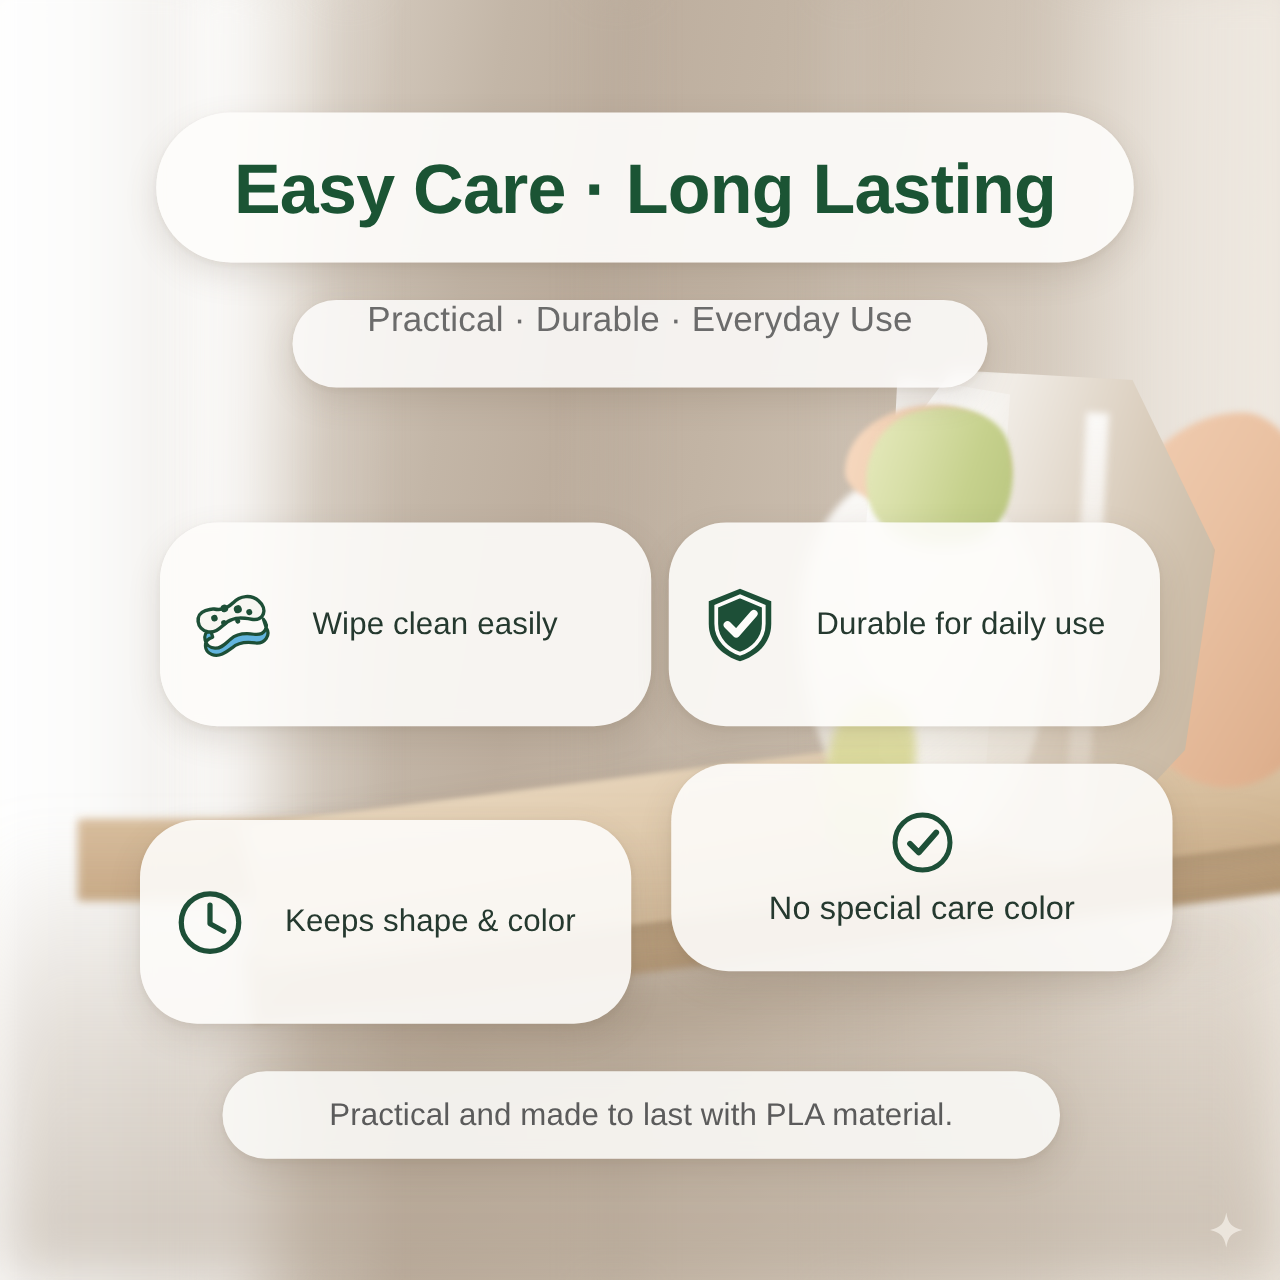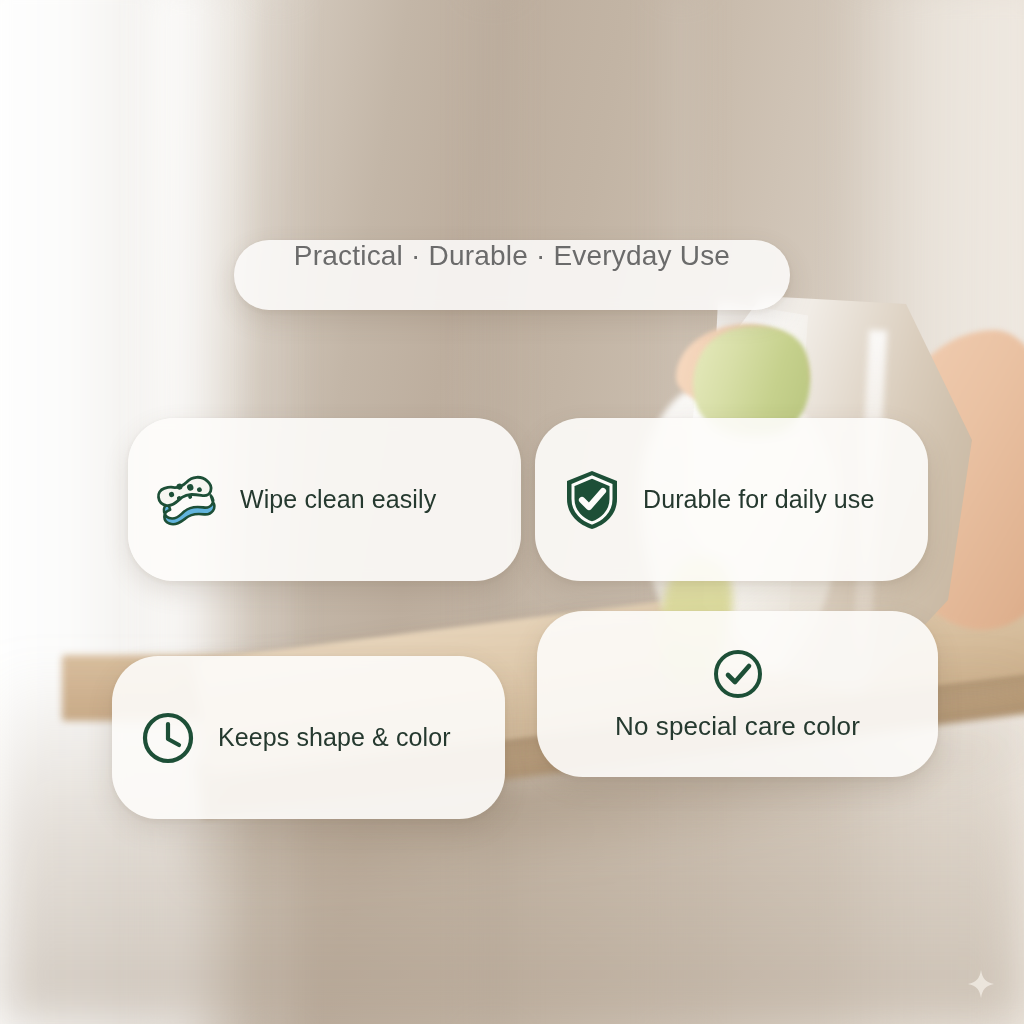--- a/index.html
+++ b/index.html
@@ -160,21 +160,21 @@
     display:flex;justify-content:center;
     background:rgba(252,251,249,0.88);
   }
   #subtitle-text{font-size:28px;color:#6b6b6b;letter-spacing:.2px;white-space:nowrap;}
 
   .feature-card{
     width:365px;height:163px;border-radius:46px;
     display:flex;align-items:center;
     background:rgba(253,252,250,0.90);
   }
-  .feature-card.h{padding-left:28px;gap:22px;}
+  .feature-card.h{padding-left:28px;gap:32px;}
   .feature-card.v{flex-direction:column;justify-content:center;gap:10px;padding:0 18px;}
   .fc-1{left:128px;top:418px;}
   .fc-2{left:535px;top:418px;}
   .fc-3{left:112px;top:616px;margin-top:40px;}
   .fc-4{left:537px;top:611px;height:166px;}
 
   .icon-box{flex:0 0 auto;display:flex;align-items:center;justify-content:center;}
   .fc-label{
     font-size:25px;color:#25392f;letter-spacing:.1px;white-space:nowrap;
   }
@@ -216,20 +216,23 @@
     <div class="vase-facet"></div>
     <div class="vase-edge"></div>
     <div class="cloth-drape"></div>
     <div class="thumbish"></div>
     <div class="cloth"></div>
     <div class="cloth2"></div>
   </div>
 
   <div class="floor-haze"></div>
 
+  <div class="card" id="title-card">
+    <div id="title-text">Easy Care · Long Lasting</div>
+  </div>
 
   <div class="card" id="subtitle-card">
     <div id="subtitle-text">Practical · Durable · Everyday Use</div>
   </div>
 
   <div class="card feature-card h fc-1">
     <span class="icon-box">
       <svg width="62" height="56" viewBox="0 0 62 56" aria-hidden="true">
         <g transform="rotate(-18 31 28)">
           <path d="M12 26 C4 26 3 38 11 41 C16 43 20 40 25 38 C32 35 38 37 44 40 C52 44 58 38 55 31 L55 38 C57 45 50 50 43 47 C37 44 31 42 24 45 C18 47 12 49 7 45 C2 41 3 32 12 32 Z" fill="#62B4DE" stroke="#1D4F37" stroke-width="2.6" stroke-linejoin="round"></path>
@@ -270,20 +273,23 @@
   <div class="card feature-card v fc-4">
     <span class="icon-box">
       <svg width="54" height="54" viewBox="0 0 54 54" aria-hidden="true">
         <circle cx="27" cy="27" r="22" fill="none" stroke="#1D4F37" stroke-width="4"></circle>
         <path d="M17 28 L24 35 L38 19" fill="none" stroke="#1D4F37" stroke-width="4.6" stroke-linecap="round" stroke-linejoin="round"></path>
       </svg>
     </span>
     <span class="fc-label">No special care color</span>
   </div>
 
+  <div class="card" id="footer-card">
+    <div id="footer-text">Practical and made to last with PLA material.</div>
+  </div>
 
   <span class="sparkle">
     <svg width="26" height="28" viewBox="0 0 26 28" aria-hidden="true">
       <path d="M13 0 C14.4 8.6 17.4 12.2 26 14 C17.4 15.8 14.4 19.4 13 28 C11.6 19.4 8.6 15.8 0 14 C8.6 12.2 11.6 8.6 13 0 Z" fill="#f6f1ea"></path>
     </svg>
   </span>
 
 </div>
 
 </body></html>

